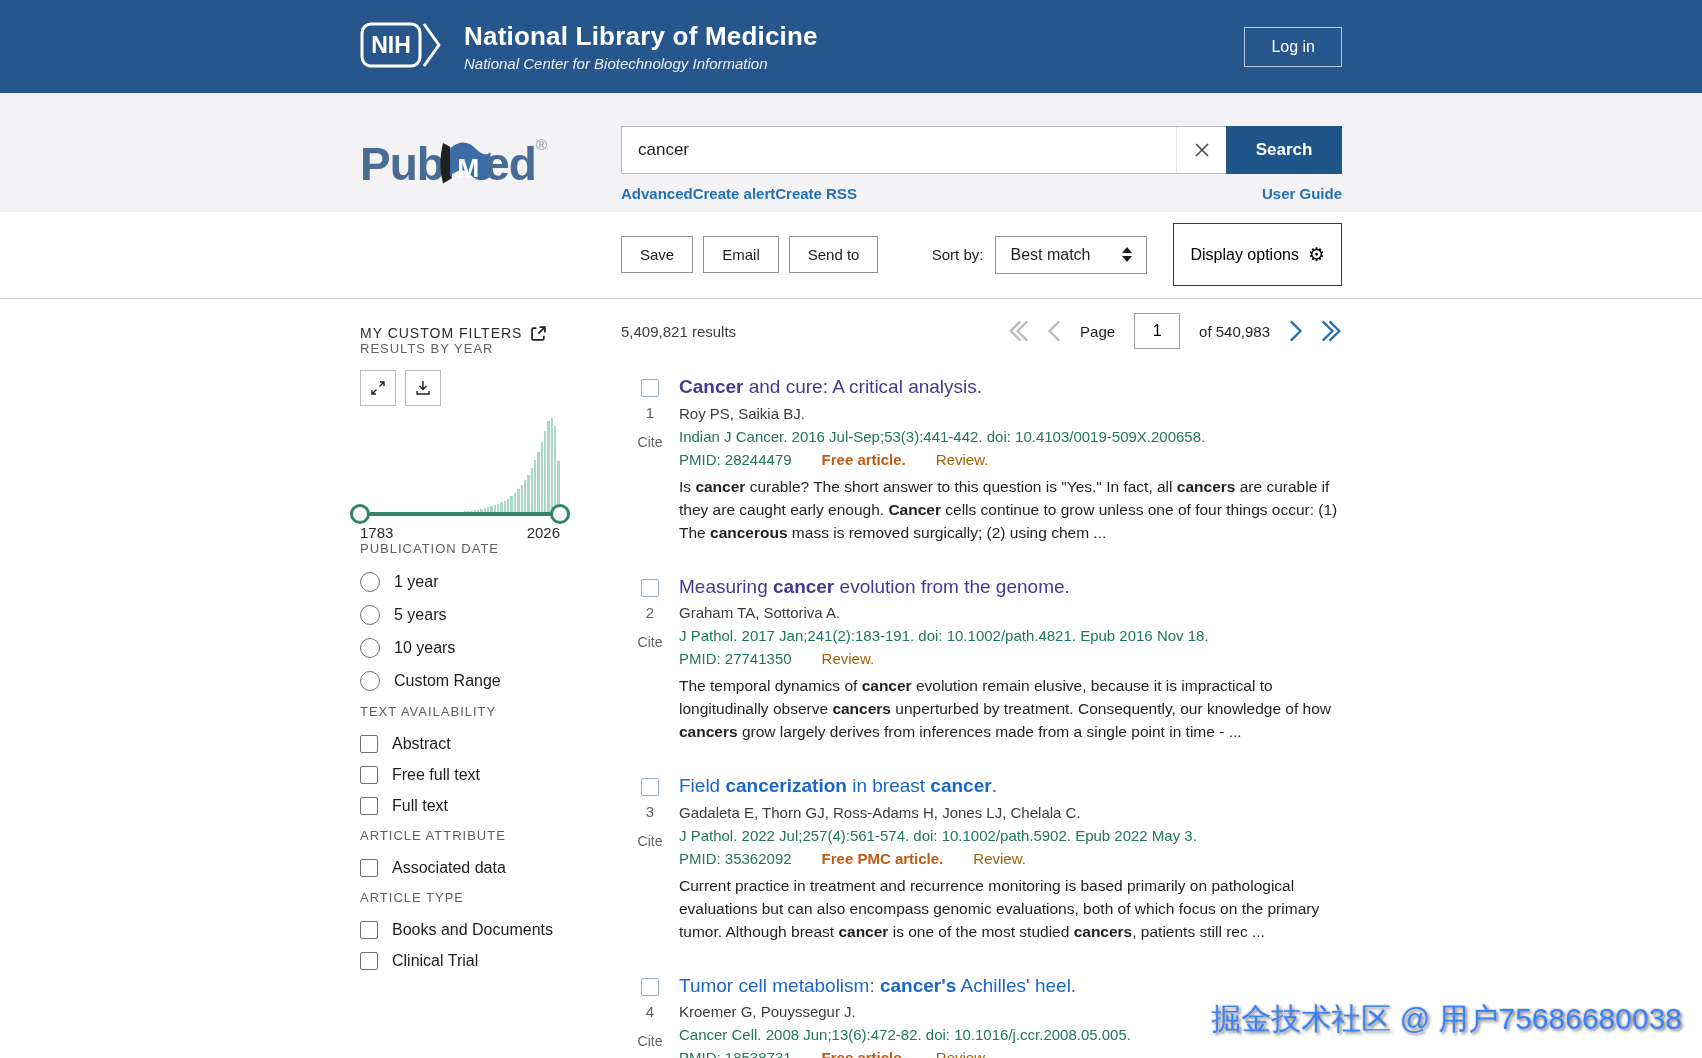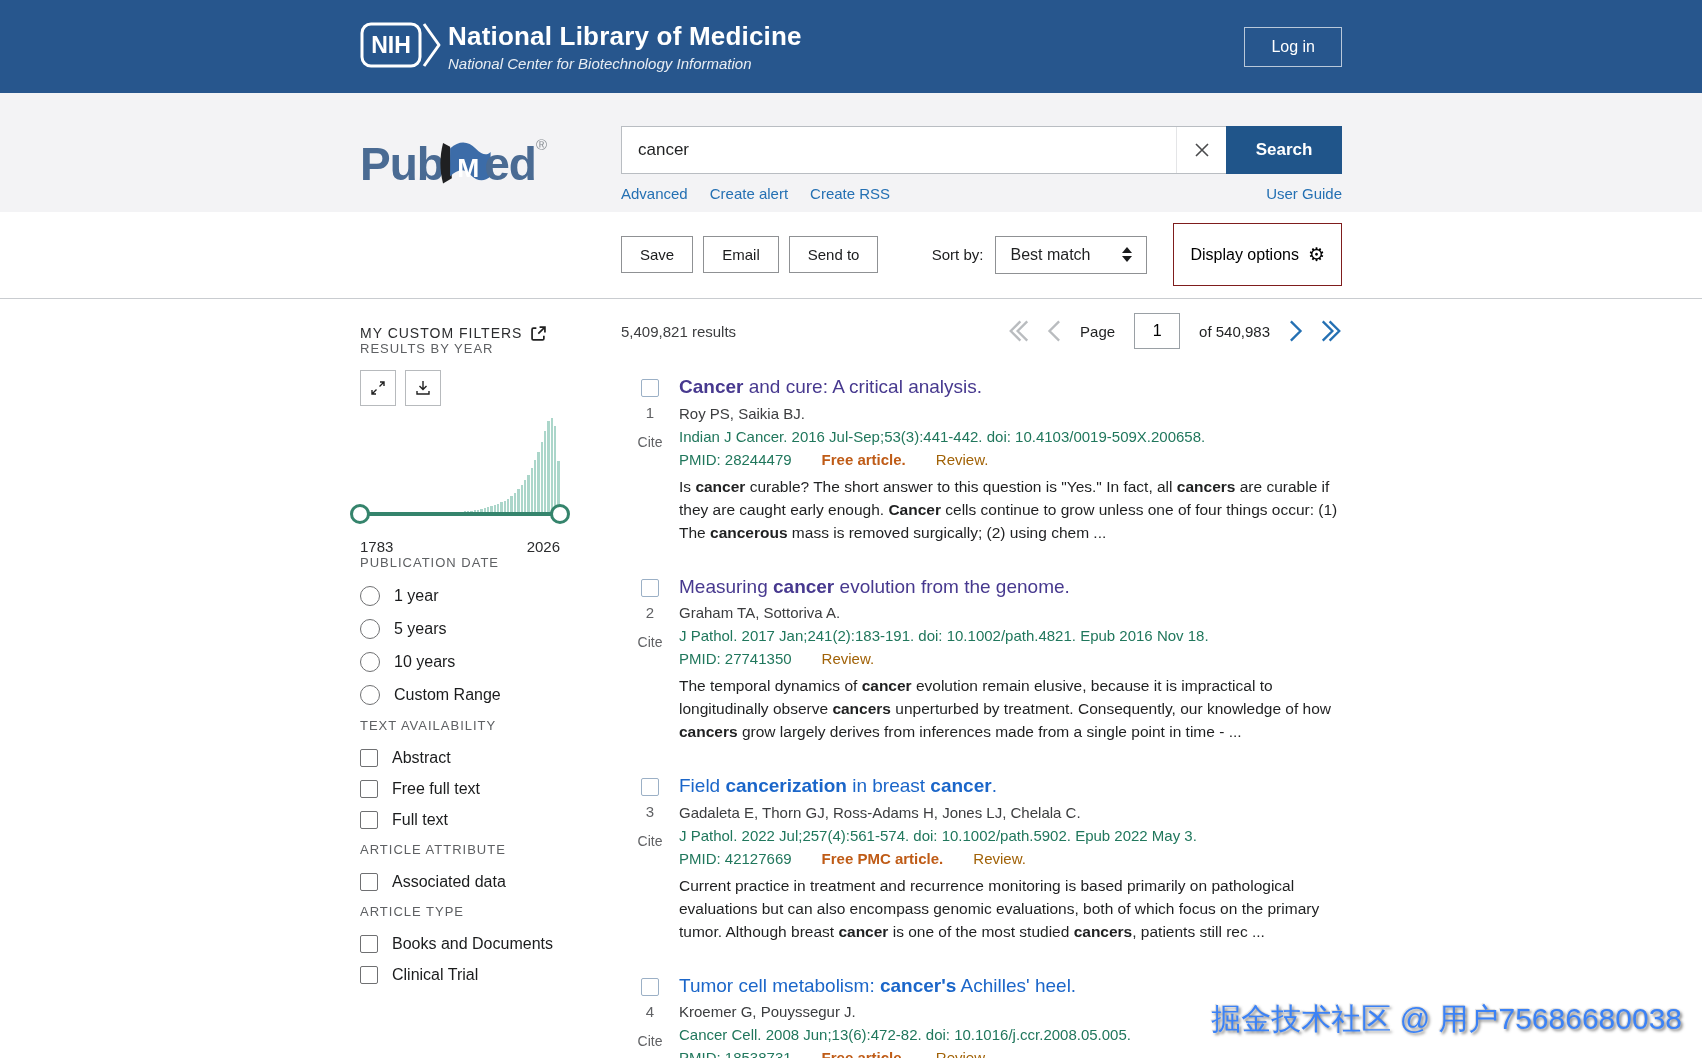--- a/index.html
+++ b/index.html
@@ -6,41 +6,41 @@
   html,body { width:1702px; height:1058px; }
   body {
     font-family: "Liberation Sans", "DejaVu Sans", sans-serif;
     background:#ffffff; color:#1f2021; overflow:hidden; position:relative;
   }
   .container { width:982px; margin:0 auto; position:relative; }
 
   
   .top-header { height:93px; background:#27568d; }
   .top-header .container { height:100%; display:flex; align-items:center; justify-content:space-between; }
-  .brand { display:flex; align-items:center; }
+  .brand { display:flex; align-items:center; gap:16px; }
   .brand-text .brand-title { color:#fff; font-size:26px; font-weight:bold; letter-spacing:.2px; }
   .brand-text .brand-subtitle { color:#e8edf3; font-size:15px; font-style:italic; margin-top:3px; }
   .login-btn { background:transparent; border:1px solid #b9c8da; color:#fff; font-size:16px;
     padding:10px 26px; cursor:pointer; font-family:inherit; }
 
   
   .search-band { height:119px; background:#f3f3f5; }
   .search-band .container { display:flex; padding-top:33px; }
   .pubmed-logo { width:187px; display:flex; align-items:flex-start; margin-top:8px; }
   .pm-txt { font-size:46px; font-weight:bold; color:#4a6b93; letter-spacing:-1px; line-height:60px; }
   .pm-book { margin:0 -8px; }
   .pm-reg { color:#8b9096; font-size:15px; margin-top:2px; }
   .search-col { flex:1; margin-left:74px; }
   .search-row { display:flex; height:48px; }
   .search-box { flex:1; display:flex; background:#fff; border:1px solid #b9bdc2; border-right:none; }
   .search-input { flex:1; border:none; outline:none; font-size:17px; padding:0 16px; font-family:inherit; color:#1f2021; background:transparent; }
   .clear-btn { width:50px; display:flex; align-items:center; justify-content:center; border:none; background:transparent;
     border-left:1px solid #e4e5e7; cursor:pointer; color:#4a4b4d; }
   .search-btn { width:116px; background:#20558a; border:none; color:#fff; font-size:17px; font-weight:bold; cursor:pointer; font-family:inherit; }
-  .links-row { display:flex; gap:22px; margin-top:11px; font-size:15px; }
+  .links-row { display:flex; margin-top:11px; font-size:15px;font-weight:bold; }
   .links-row a { color:#2470b3; text-decoration:none; cursor:pointer; }
   .user-guide { margin-left:auto; }
 
   
   .toolbar { background:#fff; border-bottom:1px solid #c9ccd0; }
   .toolbar-inner { margin-left:261px; width:721px; display:flex; align-items:center; padding:11px 0 12px; }
   .tb-btn { border:1px solid #8f9194; background:#fff; color:#1b1c1d; font-size:15px; padding:9px 18px;
     margin-right:10px; cursor:pointer; font-family:inherit; }
   .sort-group { margin-left:auto; display:flex; align-items:center; gap:12px; }
   .sort-label { font-size:15px; color:#1b1c1d; }
@@ -63,21 +63,21 @@
   .side-heading { font-size:13px; letter-spacing:1px; color:#5e6063; }
   .chart-actions { display:flex; gap:9px; margin-top:14px; }
   .icon-btn { width:36px; height:36px; border:1px solid #b7babd; background:#fff; display:flex; align-items:center; justify-content:center; cursor:pointer; }
   .year-chart { margin-top:8px; height:100px; display:flex; align-items:flex-end; gap:1px; }
   .year-chart .bar { flex:1; background:#abd6ca; }
   .slider { position:relative; margin-top:-2px; }
   .slider .track { height:4px; background:#35846c; }
   .slider .handle { position:absolute; top:-8px; width:20px; height:20px; border-radius:50%; background:#fff; border:3px solid #35846c; cursor:grab; }
   .slider .handle.left { left:-10px; }
   .slider .handle.right { right:-10px; }
-  .year-labels { display:flex; justify-content:space-between; margin-top:22px; font-size:15px; color:#2b2c2e; }
+  .year-labels { display:flex; justify-content:space-between; margin-top:8px; font-size:15px; color:#2b2c2e; }
   .filter-list { margin-top:16px; }
   .filter-item { display:flex; align-items:center; gap:14px; margin-bottom:13px; font-size:16px; color:#1b1c1d; cursor:pointer; }
   .radio { width:20px; height:20px; border:1.5px solid #6f7072; border-radius:50%; background:#fff; flex:none; }
   .checkbox { width:18px; height:18px; border:1.5px solid #6f7072; border-radius:2px; background:#fff; flex:none; }
 
   
   .results-bar { display:flex; align-items:center; margin:6px 0 26px; }
   .results-count { font-size:15px; color:#3c3d3f; }
   .pagination { margin-left:auto; display:flex; align-items:center; gap:17px; font-size:15px; }
   .pg-ic { display:flex; align-items:center; cursor:pointer; }
@@ -416,21 +416,21 @@
         <div class="gutter">
           <span class="res-checkbox"></span>
           <span class="res-num">3</span>
           <span class="res-cite">Cite</span>
         </div>
         <div class="result-body">
           <div class="res-title unvisited">Field <b>cancerization</b> in breast <b>cancer</b>.</div>
           <div class="res-authors">Gadaleta E, Thorn GJ, Ross-Adams H, Jones LJ, Chelala C.</div>
           <div class="res-citation">J Pathol. 2022 Jul;257(4):561-574. doi: 10.1002/path.5902. Epub 2022 May 3.</div>
           <div class="res-meta">
-            <span class="res-pmid">PMID: 42127669</span>
+            <span class="res-pmid">PMID: 35362092</span>
             <span class="res-free">Free PMC article.</span>
             <span class="res-type">Review.</span>
           </div>
           <div class="res-snippet">Current practice in treatment and recurrence monitoring is based primarily on pathological evaluations but can also encompass genomic evaluations, both of which focus on the primary tumor. Although breast <b>cancer</b> is one of the most studied <b>cancers</b>, patients still rec ...</div>
         </div>
       </article>
 
       <article class="result-item">
         <div class="gutter">
           <span class="res-checkbox"></span>

